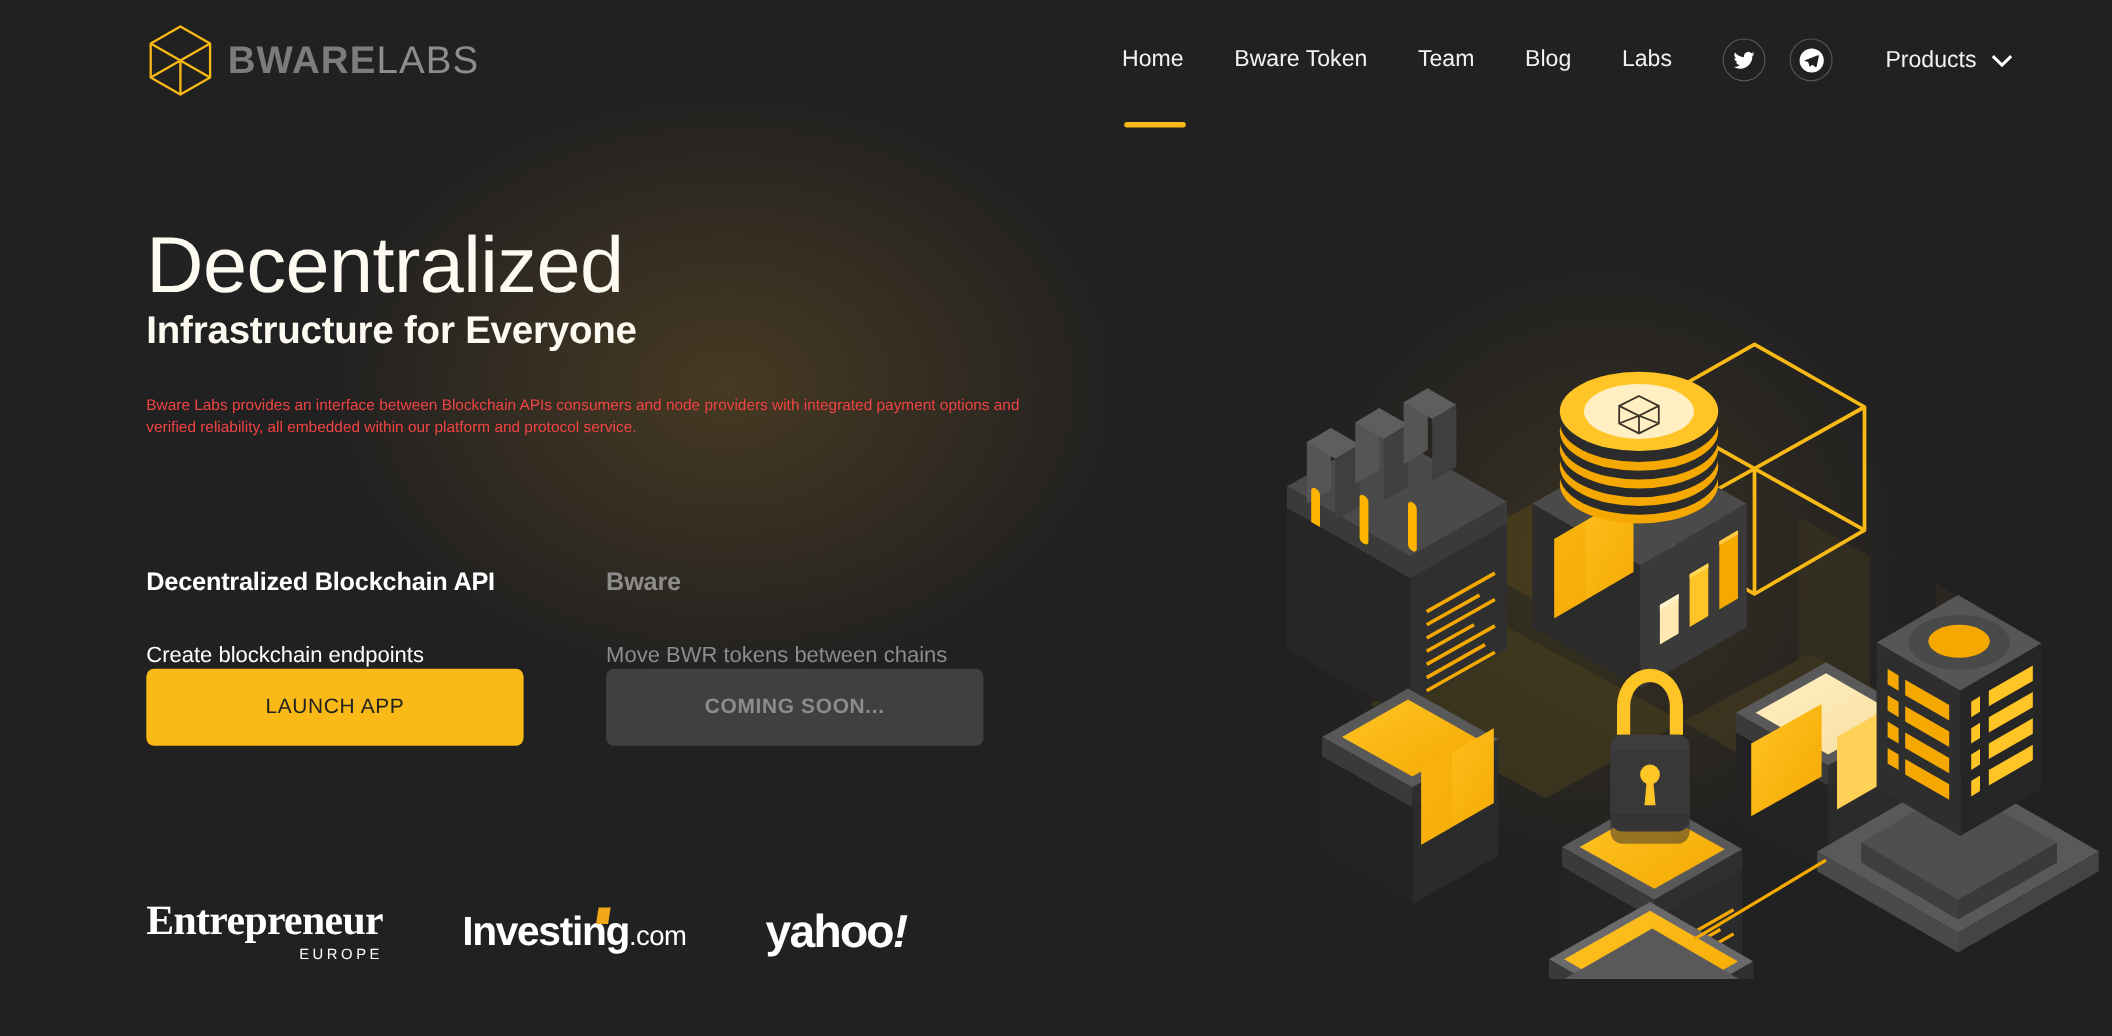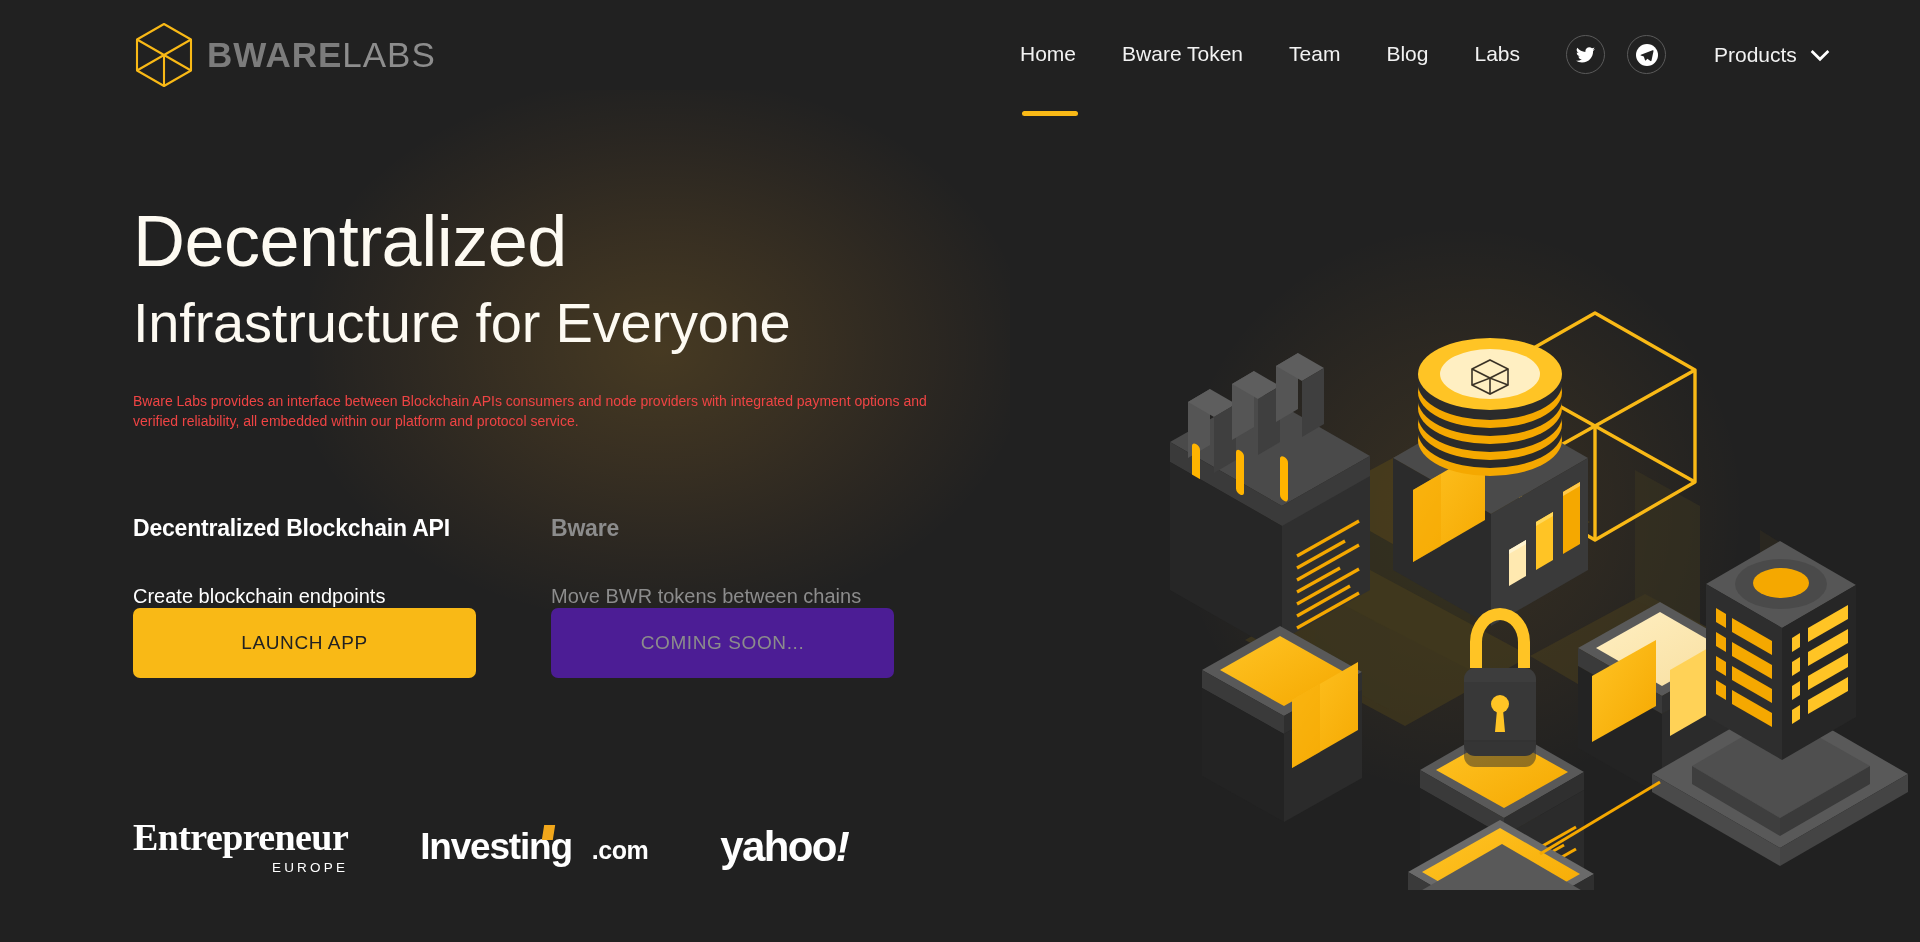--- a/index.html
+++ b/index.html
@@ -103,25 +103,25 @@
     z-index:3;
   }
   .h1 {
     font-size:72px;
     font-weight:300;
     line-height:1.0;
     color:#fdfaf2;
     letter-spacing:-0.5px;
   }
   .h2 {
-    font-size:56px;
-    font-weight:400;
+    font-size:35px;
+    font-weight:700;
     line-height:1.0;
     color:#fdfaf2;
-    margin-top:18px;
+    margin-top:6px;
     letter-spacing:-0.2px;
   }
   .lead {
     margin-top:40px;
     font-size:14px;
     line-height:1.43;
     color:#ef4444;
     font-weight:400;
     width:800px;
   }
@@ -148,21 +148,21 @@
     width:343px; height:70px;
     border-radius:7px;
     display:flex; align-items:center; justify-content:center;
     font-size:19px;
     letter-spacing:0.6px;
     cursor:pointer;
     border:none;
     font-family:"Liberation Sans", sans-serif;
   }
   .btn-primary { background:#F9B916; color:#222222; font-weight:400; }
-  .btn-disabled { background:#4c1d95; color:#8c8c8c; font-weight:400; cursor:default; }
+  .btn-disabled { background:#404040; color:#8c8c8c; font-weight:700; cursor:default; }
 
   
   .press {
     position:absolute; left:133px; top:818px;
     display:flex; align-items:center;
     z-index:3;
   }
   .press-item { margin-right:72px; display:flex; align-items:flex-end; }
   .press-item:last-child { margin-right:0; }
 
@@ -181,21 +181,21 @@
   .inv {
     font-size:37px; font-weight:700; color:#ffffff;
     letter-spacing:-1.2px; line-height:1; position:relative;
     display:flex; align-items:baseline;
   }
   .inv-dot {
     position:absolute; width:11px; height:15px;
     background:#F2A71B; top:-3px; left:123px;
     transform:skewX(-9deg);
   }
-  .inv-com { font-size:25px; font-weight:700; letter-spacing:-0.5px;padding-left:20px; }
+  .inv-com { font-size:25px; font-weight:400; letter-spacing:-0.5px; }
   .yah {
     font-size:42px; font-weight:700; color:#ffffff;
     letter-spacing:-1.6px; line-height:1;
   }
   .yah-bang { font-style:italic; font-weight:700; }
 
   
   .illo {
     position:absolute;
     left:1140px; top:170px;

